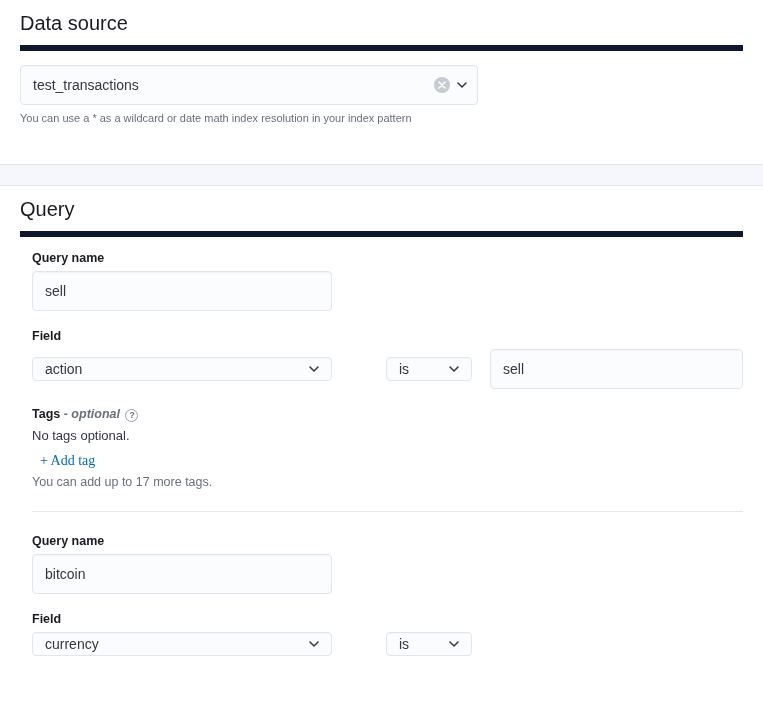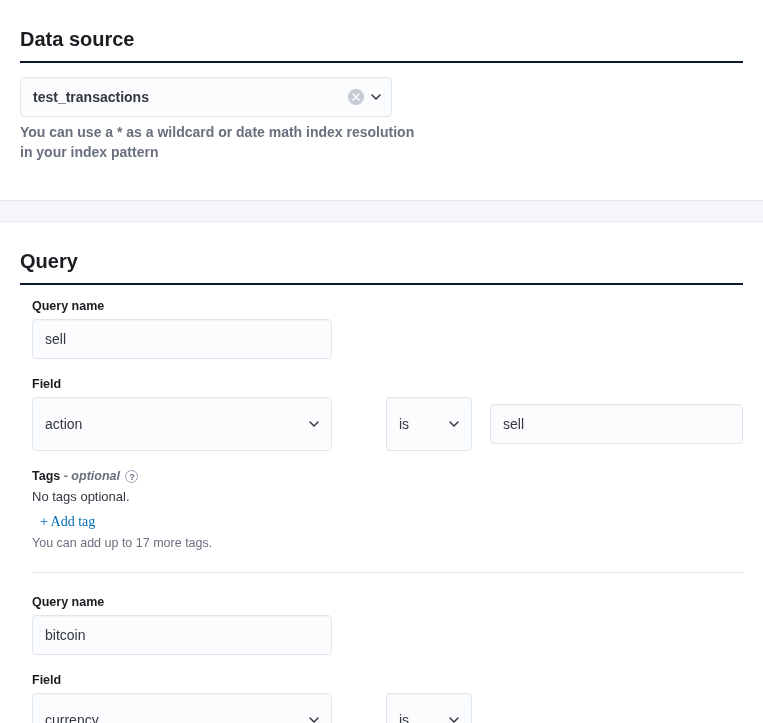--- a/index.html
+++ b/index.html
@@ -19,26 +19,25 @@
       padding: 12px 20px 20px 20px;
     }
     .panel-gap {
       height: 22px;
       background: #f5f7fa;
       border-top: 1px solid #e4e7ec;
       border-bottom: 1px solid #e4e7ec;
     }
     h2.section-title {
       font-size: 20px;
-      font-weight: 700;
+      font-weight: 400;
       color: #1a1c21;
       padding-bottom: 10px;
-      border-bottom: 2px solid #0f172a;
+      border-bottom: 6px solid #0f172a;
       margin-bottom: 14px;
-      margin-top: 16px;
     }
     .query-body {
       padding-left: 12px;
     }
     .form-row {
       margin-bottom: 18px;
     }
     .form-label {
       font-size: 12.5px;
       font-weight: 600;
@@ -75,23 +74,22 @@
       border: 1px solid #e1e5ee;
       border-radius: 4px;
       padding: 0 12px;
       font-size: 14px;
       color: #343741;
       background: #fbfcfd;
       box-shadow: inset 0 1px 1px rgba(0,0,0,0.03);
       outline: none;
     }
     .index-input {
-      width: 372px;
+      width: 458px;
       padding-right: 60px;
-      font-weight: bold;
     }
     .index-controls {
       position: absolute;
       right: 8px;
       top: 50%;
       transform: translateY(-50%);
       display: flex;
       align-items: center;
       gap: 6px;
     }
@@ -110,37 +108,36 @@
       height: 8px;
     }
     .chevron {
       width: 14px;
       height: 14px;
       cursor: pointer;
       display: flex;
       align-items: center;
     }
     .help-text {
-      font-size: 14px;
+      font-size: 11px;
       color: #69707d;
       margin-top: 6px;
       line-height: 1.4;
       max-width: 400px;
-      font-weight: bold;
     }
     .queryname-input {
       width: 300px;
     }
     .field-row {
       display: flex;
       gap: 18px;
       align-items: center;
     }
     .select-input {
-      height: 54px;
+      height: 24px;
       border: 1px solid #e1e5ee;
       border-radius: 4px;
       background: #fbfcfd;
       font-size: 14px;
       color: #343741;
       padding: 0 34px 0 12px;
       box-shadow: inset 0 1px 1px rgba(0,0,0,0.03);
       position: relative;
       display: flex;
       align-items: center;

